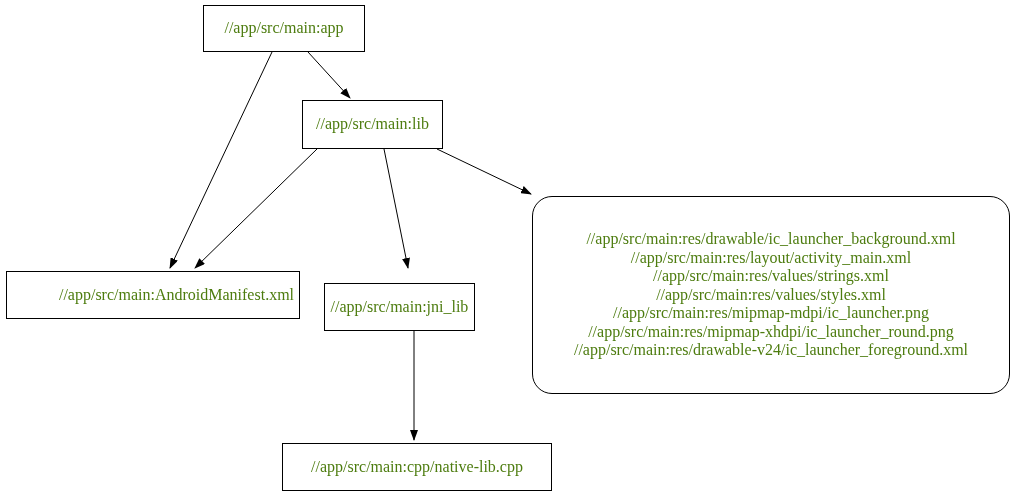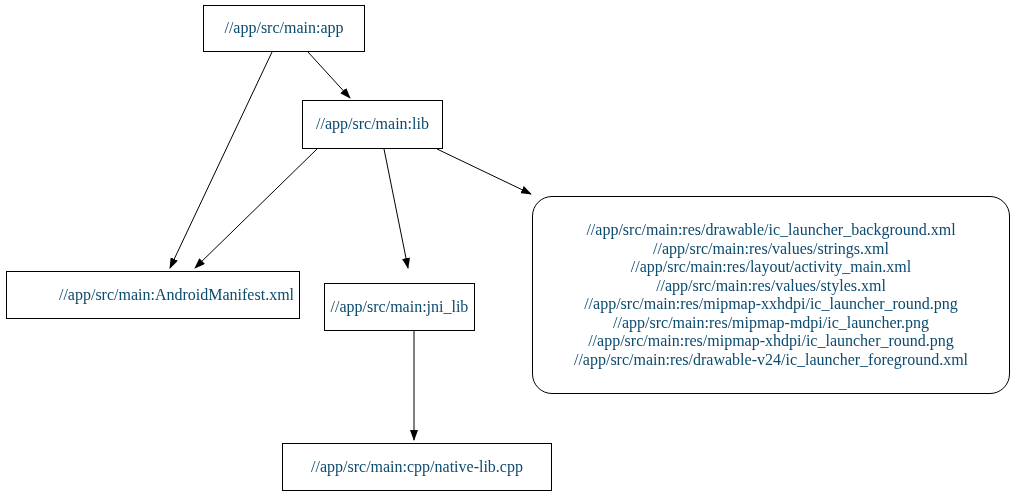--- a/index.html
+++ b/index.html
@@ -7,21 +7,21 @@
     padding: 0;
     background: #ffffff;
   }
   #canvas {
     position: relative;
     width: 1018px;
     height: 496px;
     background: #ffffff;
     overflow: hidden;
     font-family: "Liberation Serif", "DejaVu Serif", serif;
-    color: #0c4a6e;
+    color: #4d7c0f;
   }
   #edges {
     position: absolute;
     left: 0;
     top: 0;
     width: 1018px;
     height: 496px;
     z-index: 0;
   }
   .node {
@@ -85,24 +85,23 @@
   <div id="node-manifest" class="node">
     <span>//app/src/main:AndroidManifest.xml</span>
   </div>
 
   <div id="node-jni-lib" class="node">
     <span>//app/src/main:jni_lib</span>
   </div>
 
   <div id="node-res-group" class="node">
     <div class="res-line">//app/src/main:res/drawable/ic_launcher_background.xml</div>
+    <div class="res-line">//app/src/main:res/layout/activity_main.xml</div>
     <div class="res-line">//app/src/main:res/values/strings.xml</div>
-    <div class="res-line">//app/src/main:res/layout/activity_main.xml</div>
     <div class="res-line">//app/src/main:res/values/styles.xml</div>
-    <div class="res-line">//app/src/main:res/mipmap-xxhdpi/ic_launcher_round.png</div>
     <div class="res-line">//app/src/main:res/mipmap-mdpi/ic_launcher.png</div>
     <div class="res-line">//app/src/main:res/mipmap-xhdpi/ic_launcher_round.png</div>
     <div class="res-line">//app/src/main:res/drawable-v24/ic_launcher_foreground.xml</div>
   </div>
 
   <div id="node-native-lib" class="node">
     <span>//app/src/main:cpp/native-lib.cpp</span>
   </div>
 
 </div>

